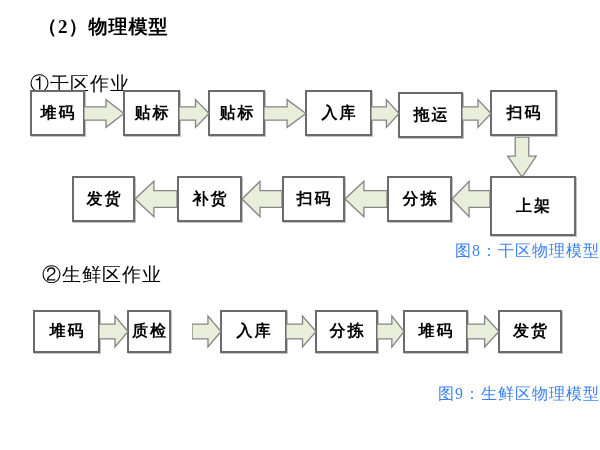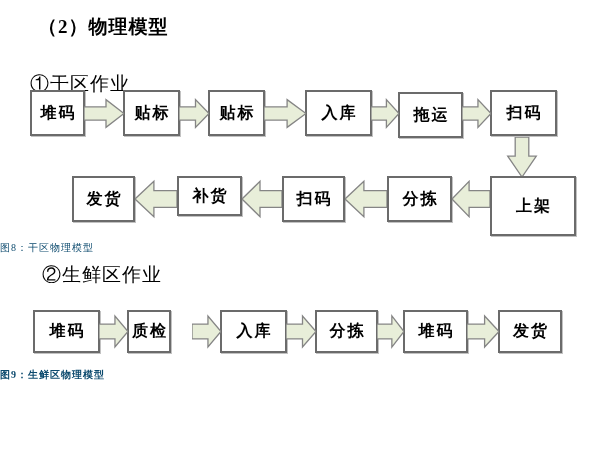--- a/index.html
+++ b/index.html
@@ -12,25 +12,25 @@
     position:absolute; left:38px; top:14px;
     font-size:19px; font-weight:bold; letter-spacing:1px; white-space:nowrap;
   }
   .subheading {
     position:absolute; font-size:19px; font-weight:500;
     letter-spacing:1px; white-space:nowrap;
   }
   .sub1 { left:30px; top:39px;margin-top:32px; }
   .sub2 { left:42px; top:262px; }
   .caption {
-    position:absolute; left:0; width:100%; text-align:left;
-    font-size:10px; color:#0c4a6e; letter-spacing:1px;
+    position:absolute; left:0; width:100%; text-align:right;
+    font-size:16px; color:#3b82f6; letter-spacing:1px;
   }
   .cap8 { top:241px; }
-  .cap9 { top:368px;font-weight:bold; }
+  .cap9 { top:384px; }
   .box {
     position:absolute; box-sizing:border-box; background:#fff;
     border:2px solid var(--box-border,#6b6b6b);
     display:flex; align-items:center; justify-content:center;
     font-size:16px; font-weight:bold; letter-spacing:2px; text-indent:2px;
     box-shadow:1px 1px 0 rgba(120,120,120,0.45);
   }
   .arrow { position:absolute; }
   .arrow svg { display:block; width:100%; height:100%; }
   .arrow polygon {
@@ -83,21 +83,21 @@
         </svg>
       </span>
 
     <span class="arrow" style="left:505px;top:137px;width:34px;height:40px;">
         <svg viewBox="0 0 100 100" preserveAspectRatio="none">
           <polygon points="30,0 70,0 70,48 92,48 50,100 8,48 30,48" vector-effect="non-scaling-stroke"></polygon>
         </svg>
       </span>
 
     <div class="box" style="left:72px;top:176px;width:63px;height:46px;">发货</div>
-    <div class="box" style="left:177px;top:176px;width:65px;height:40px;">补货</div>
+    <div class="box" style="left:177px;top:176px;width:65px;height:46px;">补货</div>
     <div class="box" style="left:282px;top:176px;width:63px;height:46px;">扫码</div>
     <div class="box" style="left:387px;top:176px;width:65px;height:46px;">分拣</div>
     <div class="box" style="left:490px;top:176px;width:86px;height:60px;">上架</div>
 
     <span class="arrow" style="left:135px;top:178px;width:42px;height:42px;">
         <svg viewBox="0 0 100 100" preserveAspectRatio="none">
           <polygon points="100,30 45,30 45,8 0,50 45,92 45,70 100,70" vector-effect="non-scaling-stroke"></polygon>
         </svg>
       </span>
     <span class="arrow" style="left:242px;top:178px;width:40px;height:42px;">

